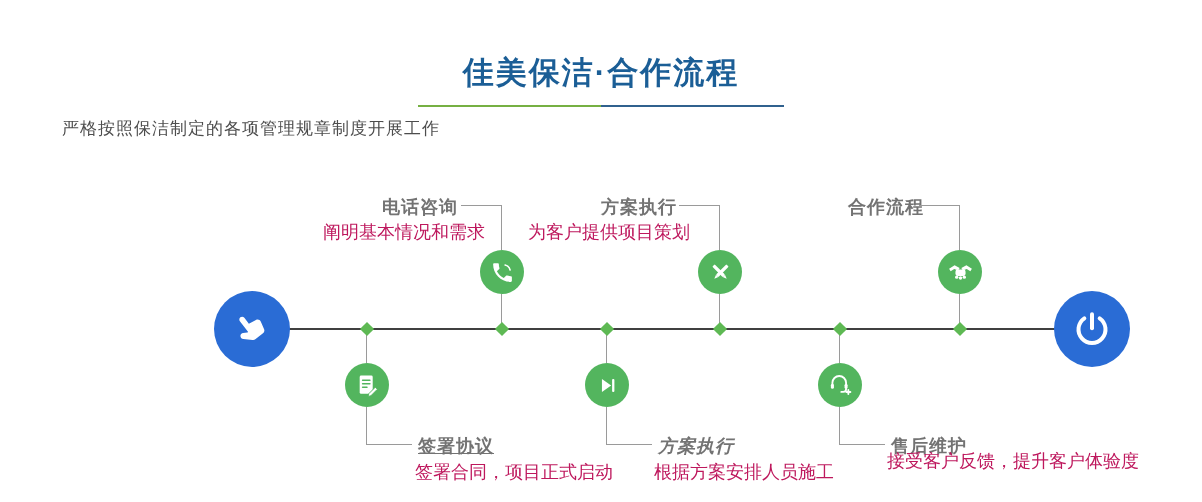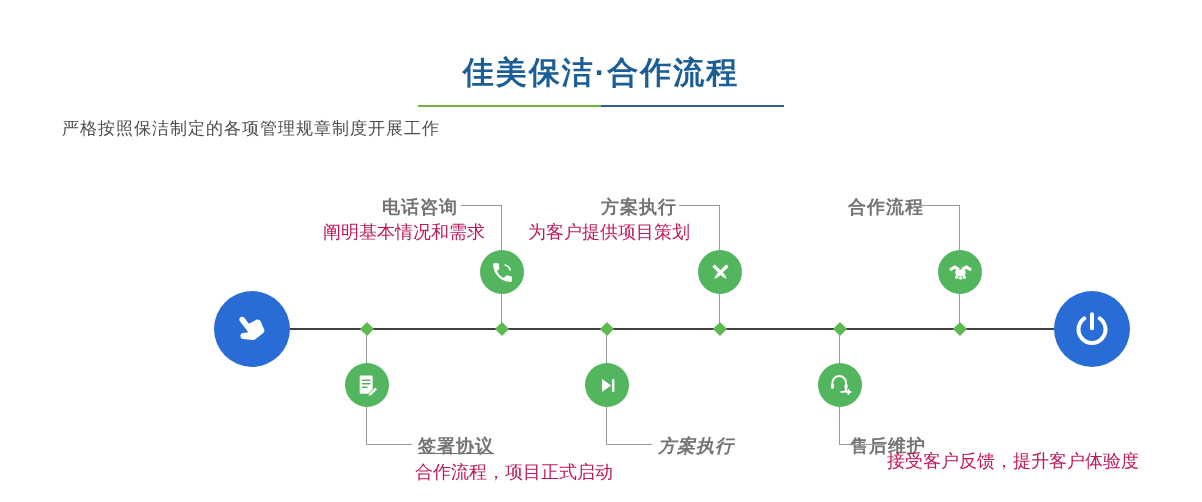--- a/index.html
+++ b/index.html
@@ -132,41 +132,42 @@
       <rect x="4.5" y="2.5" width="12.5" height="17.5" rx="1.4" fill="#fff"></rect>
       <g stroke="#53b55e" stroke-width="1.5" stroke-linecap="round" fill="none">
         <path d="M7.3 7h7M7.3 10.3h7M7.3 13.6h4.2"></path>
       </g>
       <path d="M13.2 19.9l6.3-6.3 2 2-6.3 6.3-2.6.6z" fill="#fff" stroke="#53b55e" stroke-width="0.9"></path>
     </svg>
   </div>
   <span class="vline" style="left:304px; top:400px; height:37px;"></span>
   <span class="hline" style="left:304px; top:437px; width:46px;"></span>
   <div class="step-title" style="left:356px; top:427px;text-decoration:underline;">签署协议</div>
-  <div class="step-desc" style="left:353px; top:453px;">合作流程，项目正式启动</div>
+  <div class="step-desc" style="left:353px; top:453px;">签署合同，项目正式启动</div>
 
   <span class="vline" style="left:544px; top:322px; height:34px;"></span>
   <div class="node" style="left:523px; top:356px;">
     <svg viewBox="0 0 24 24" width="23" height="23">
       <path d="M6.2 5.2l9.6 6.8-9.6 6.8z" fill="#fff"></path>
       <rect x="16.8" y="5.2" width="2.4" height="13.6" rx="1" fill="#fff"></rect>
     </svg>
   </div>
   <span class="vline" style="left:544px; top:400px; height:37px;"></span>
   <span class="hline" style="left:544px; top:437px; width:46px;"></span>
   <div class="step-title" style="left:596px; top:427px;font-style:italic;">方案执行</div>
+  <div class="step-desc" style="left:592px; top:453px;">根据方案安排人员施工</div>
 
   <span class="vline" style="left:777px; top:322px; height:34px;"></span>
   <div class="node" style="left:756px; top:356px;">
     <svg viewBox="0 0 24 24" width="26" height="26" fill="none" stroke="#fff" stroke-width="1.7" stroke-linecap="round">
       <path d="M5 12.5V10a6.3 6.3 0 0 1 12.6 0v2.5"></path>
       <rect x="3.6" y="10.8" width="2.8" height="4.6" rx="1.4" fill="#fff" stroke="none"></rect>
       <rect x="16.2" y="10.8" width="2.8" height="4.6" rx="1.4" fill="#fff" stroke="none"></rect>
       <path d="M17.6 15.4v.4a2.6 2.6 0 0 1-2.6 2.6h-1.8"></path>
       <path d="M19.7 16.6v3.8M17.8 18.5h3.8"></path>
     </svg>
   </div>
   <span class="vline" style="left:777px; top:400px; height:37px;"></span>
   <span class="hline" style="left:777px; top:437px; width:46px;"></span>
-  <div class="step-title" style="left:788px; top:427px;">售后维护</div>
+  <div class="step-title" style="left:829px; top:427px;">售后维护</div>
   <div class="step-desc" style="left:825px; top:442px;font-family:Liberation Mono, monospace;">接受客户反馈，提升客户体验度</div>
 
 </div>
 
 </body></html>

